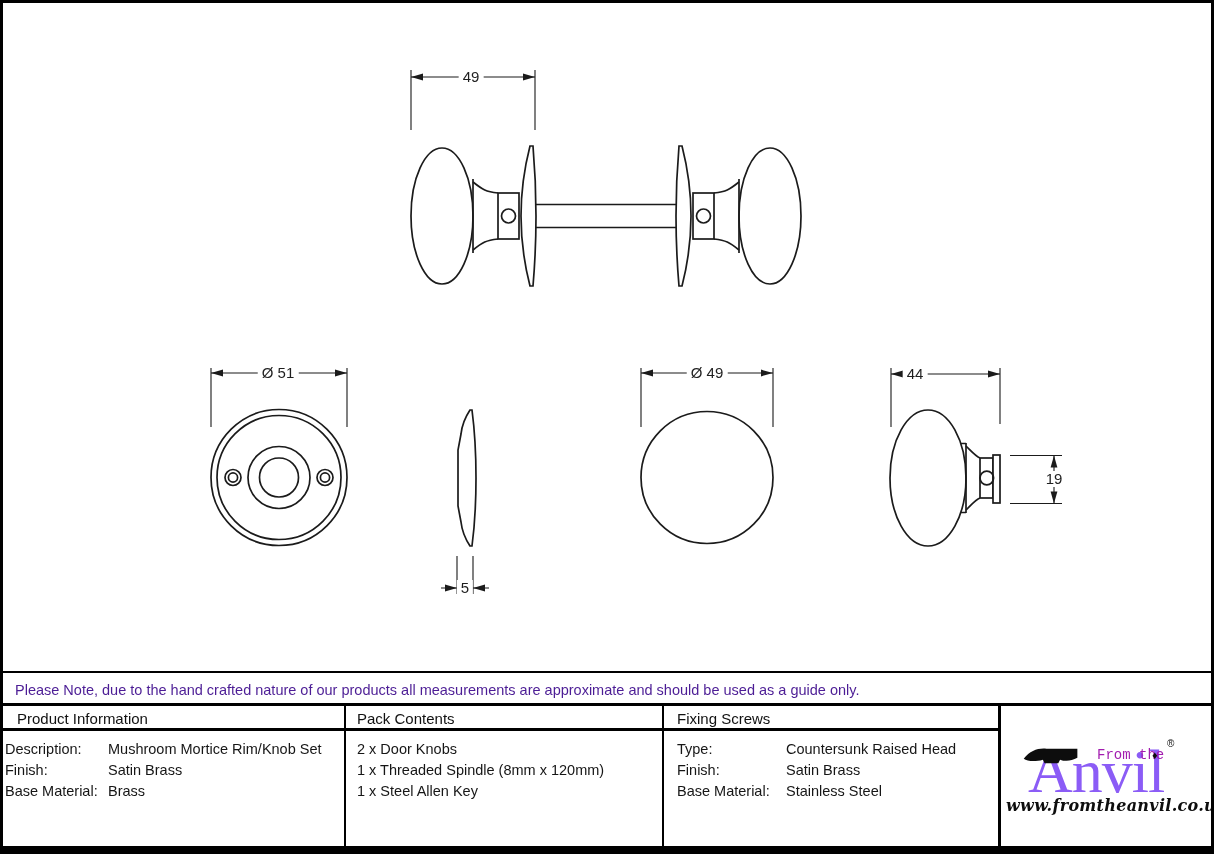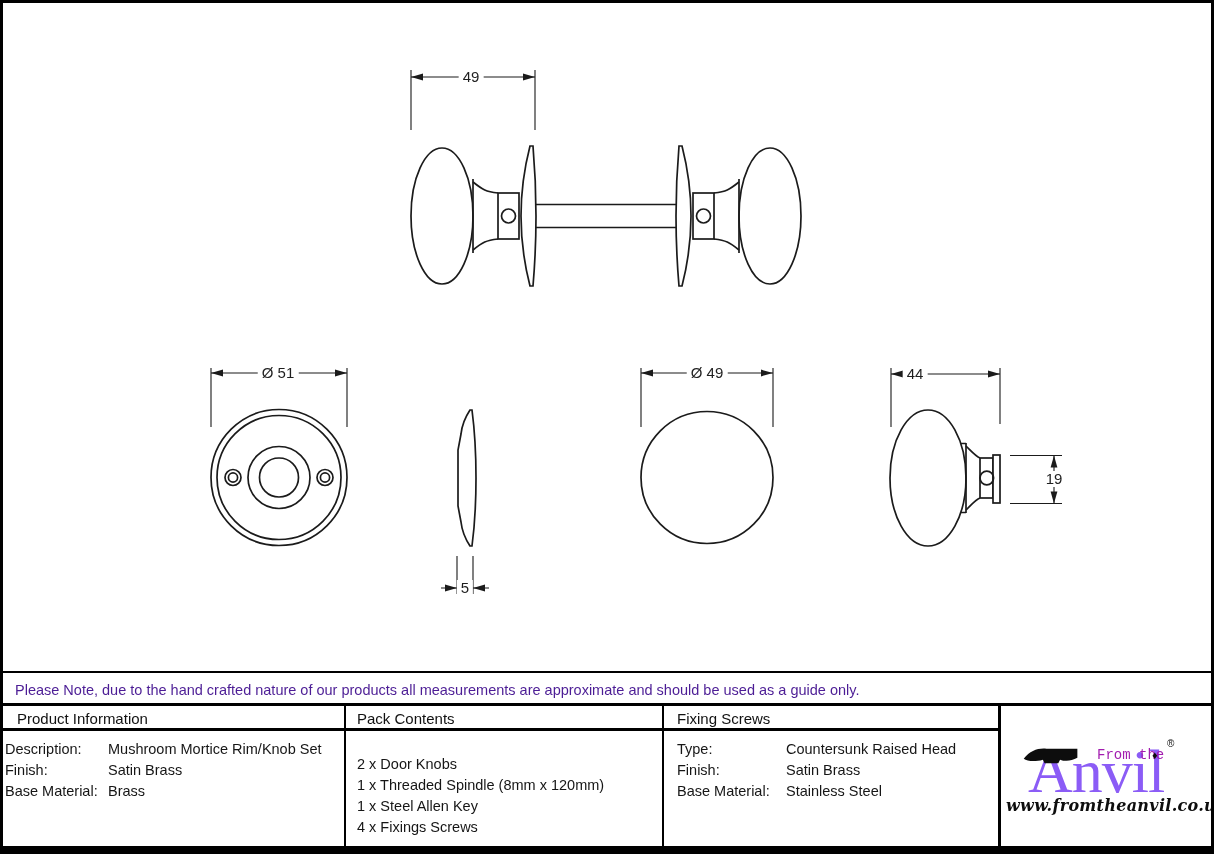--- a/index.html
+++ b/index.html
@@ -155,25 +155,24 @@
   <div class="thead" style="left:17px;">Product Information</div>
   <div class="thead" style="left:357px;">Pack Contents</div>
   <div class="thead" style="left:677px;">Fixing Screws</div>
 
   <div class="tbody pi" style="left:5px;">
     <div class="trow"><span class="lab">Description:</span><span class="val">Mushroom Mortice Rim/Knob Set</span></div>
     <div class="trow"><span class="lab">Finish:</span><span class="val">Satin Brass</span></div>
     <div class="trow"><span class="lab">Base Material:</span><span class="val">Brass</span></div>
   </div>
 
-  <div class="tbody" style="left:357px;margin-top:15px;">
+  <div class="tbody" style="left:357px;">
     <div class="trow">2 x Door Knobs</div>
     <div class="trow">1 x Threaded Spindle (8mm x 120mm)</div>
     <div class="trow">1 x Steel Allen Key</div>
-    <div class="trow">4 x Fixings Screws</div>
   </div>
 
   <div class="tbody fs" style="left:677px;">
     <div class="trow"><span class="lab">Type:</span><span class="val">Countersunk Raised Head</span></div>
     <div class="trow"><span class="lab">Finish:</span><span class="val">Satin Brass</span></div>
     <div class="trow"><span class="lab">Base Material:</span><span class="val">Stainless Steel</span></div>
   </div>
 
   <div class="logo-box">
     <span class="brand">Anvil</span>

